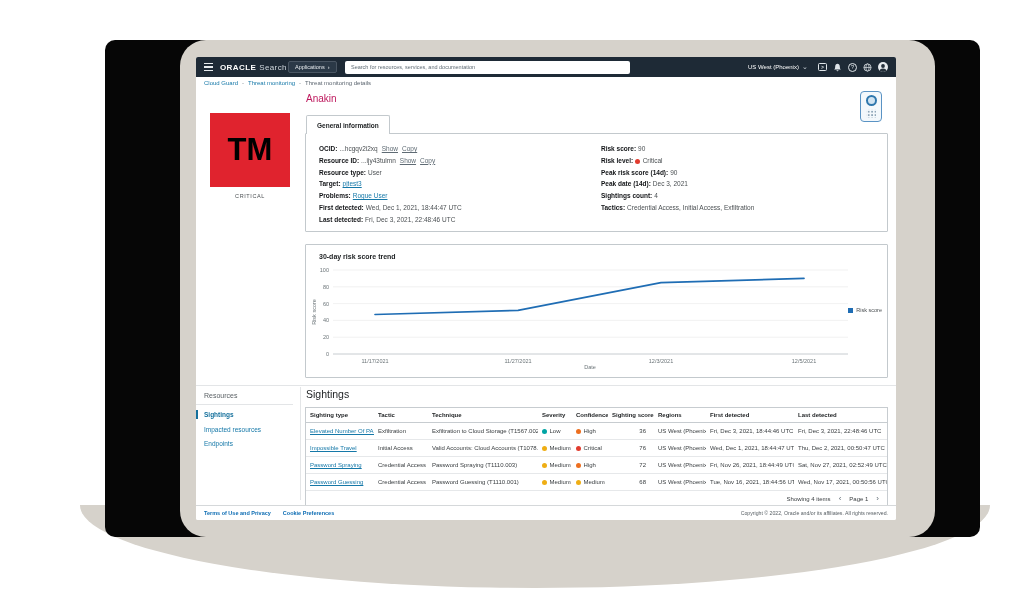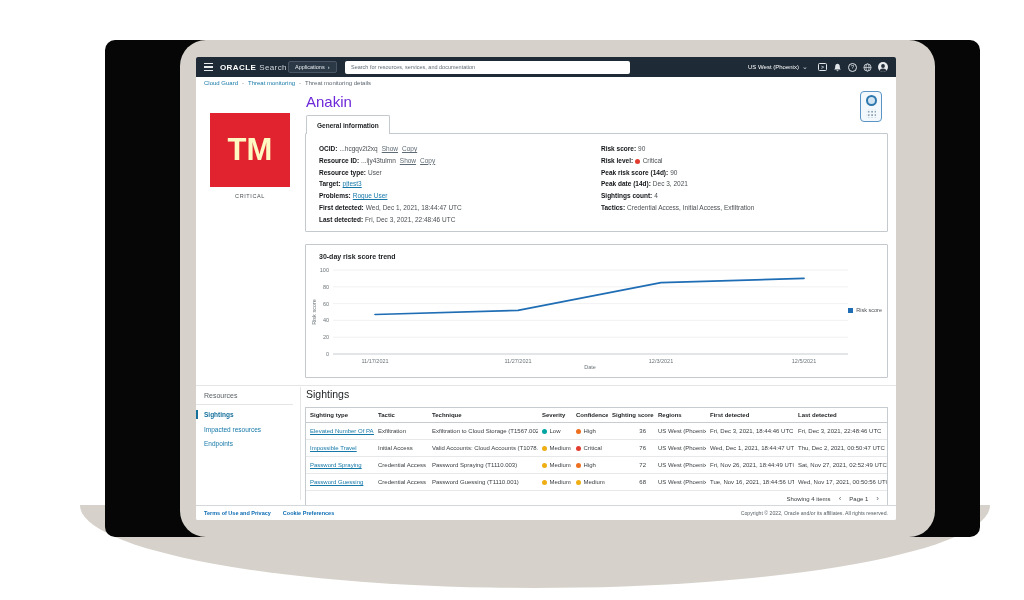--- a/index.html
+++ b/index.html
@@ -33,25 +33,25 @@
   .breadcrumb { position:absolute; left:8px; top:23px; font-size:6px; color:#5c6670; display:flex; gap:4px; align-items:center; }
   .breadcrumb a { color:#1578a8; text-decoration:none; }
   .crumb-sep { color:#8a949b; }
 
   
   .explore-btn { position:absolute; left:664px; top:34px; width:22px; height:31px; background:#f3f8fc; border:1px solid #5a93c4; border-radius:4px; display:flex; flex-direction:column; align-items:center; justify-content:center; gap:3px; }
   .donut { width:11px; height:11px; border:2.6px solid #2e77ad; border-radius:50%; background:#cfe3f2; }
   .dotgrid { width:10px; height:9px; background-image:radial-gradient(#8fa6b8 .8px, transparent 1px); background-size:3.4px 3.4px; background-position:1px 1px; }
 
   
-  .badge { position:absolute; left:14px; top:56px; width:80px; height:74px; background:#e0232e; color:#fef9c3; display:flex; align-items:center; justify-content:center; font-size:31px; font-weight:700; }
+  .badge { position:absolute; left:14px; top:56px; width:80px; height:74px; background:#e0232e; color:#000000; display:flex; align-items:center; justify-content:center; font-size:31px; font-weight:700; }
   .badge-caption { position:absolute; left:14px; top:136px; width:80px; text-align:center; font-size:5.5px; letter-spacing:.6px; color:#4a4f52; }
 
   
-  .page-title { position:absolute; left:110px; top:36px; font-size:15px; font-weight:500; color:#6d28d9; }
+  .page-title { position:absolute; left:110px; top:36px; font-size:10px; font-weight:500; color:#be185d; }
   .tab { position:absolute; left:110px; top:58px; height:19px; padding:0 10px; background:#fff; border:.9px solid #c3c9cd; border-bottom:none; border-radius:2px 2px 0 0; display:flex; align-items:center; font-size:6.5px; font-weight:700; color:#1c1f21; z-index:2; }
 
   
   .panel { position:absolute; left:109px; width:583px; background:#fff; border:.9px solid #c3c9cd; border-radius:1px; }
   .info-panel  { top:76px;  height:99px; }
   .chart-panel { top:187px; height:134px; }
 
   .info-col { position:absolute; top:11px; }
   .info-col.left  { left:13px; }
   .info-col.right { left:295px; }

